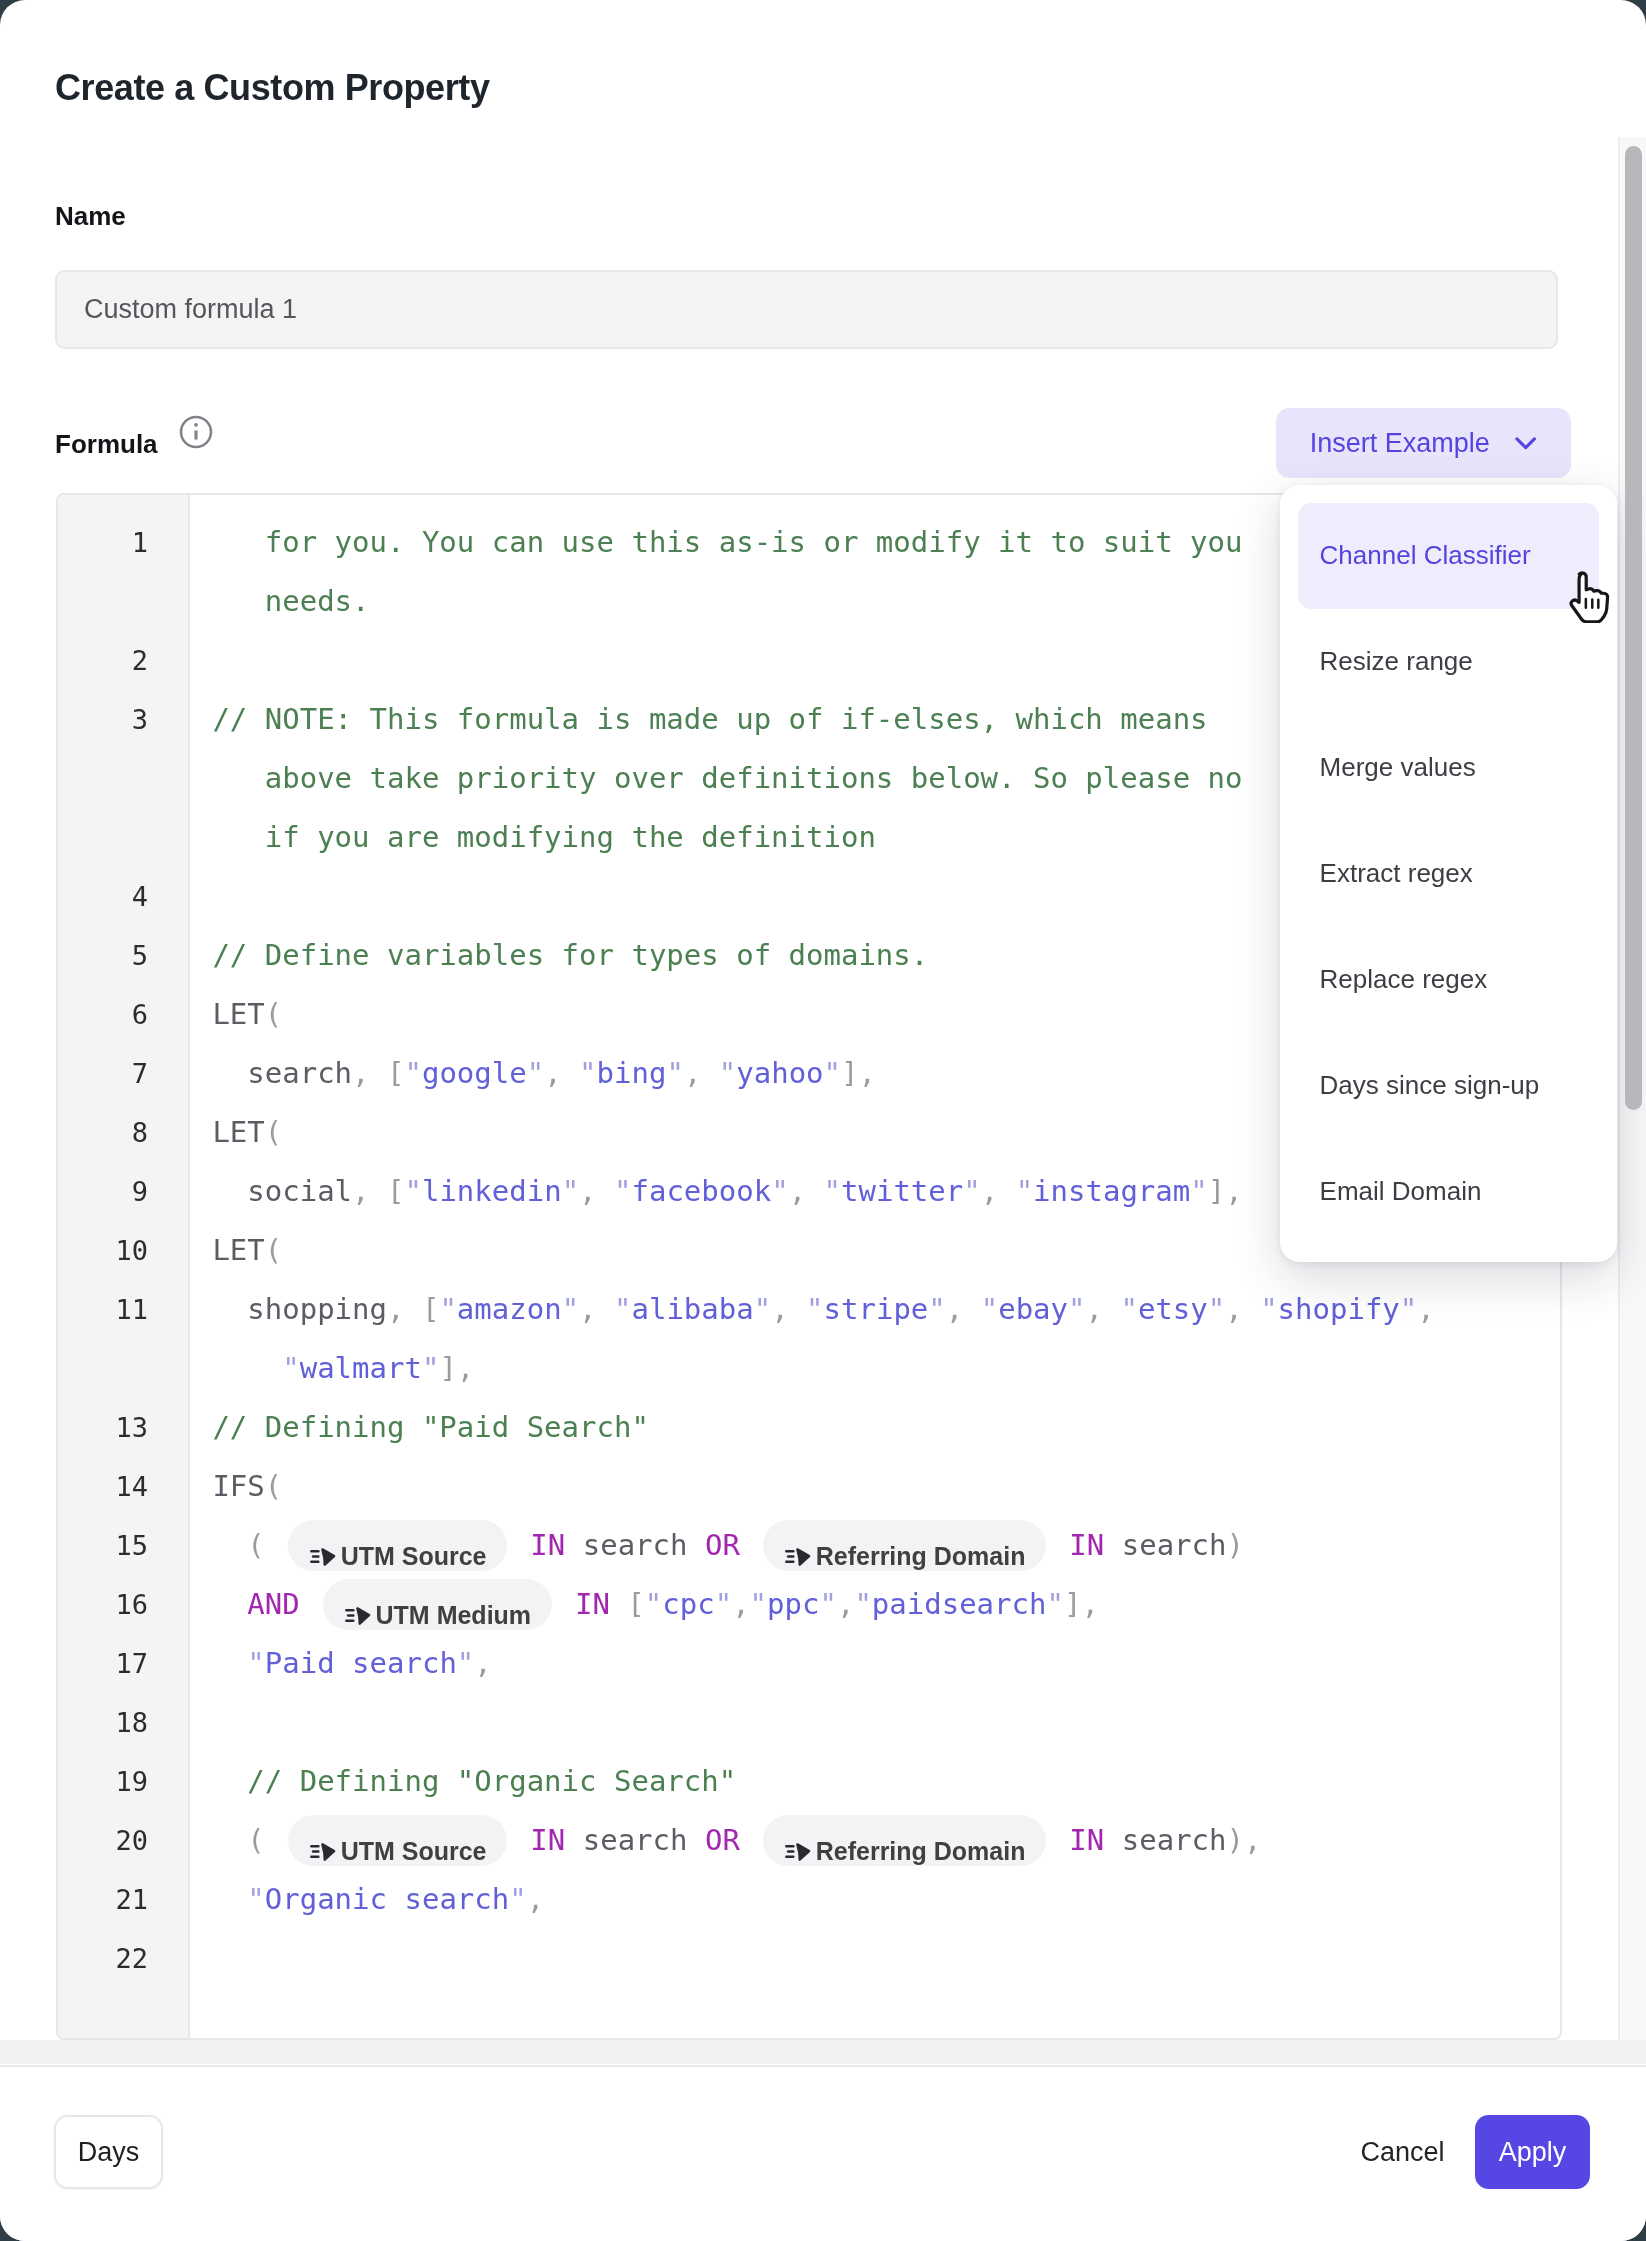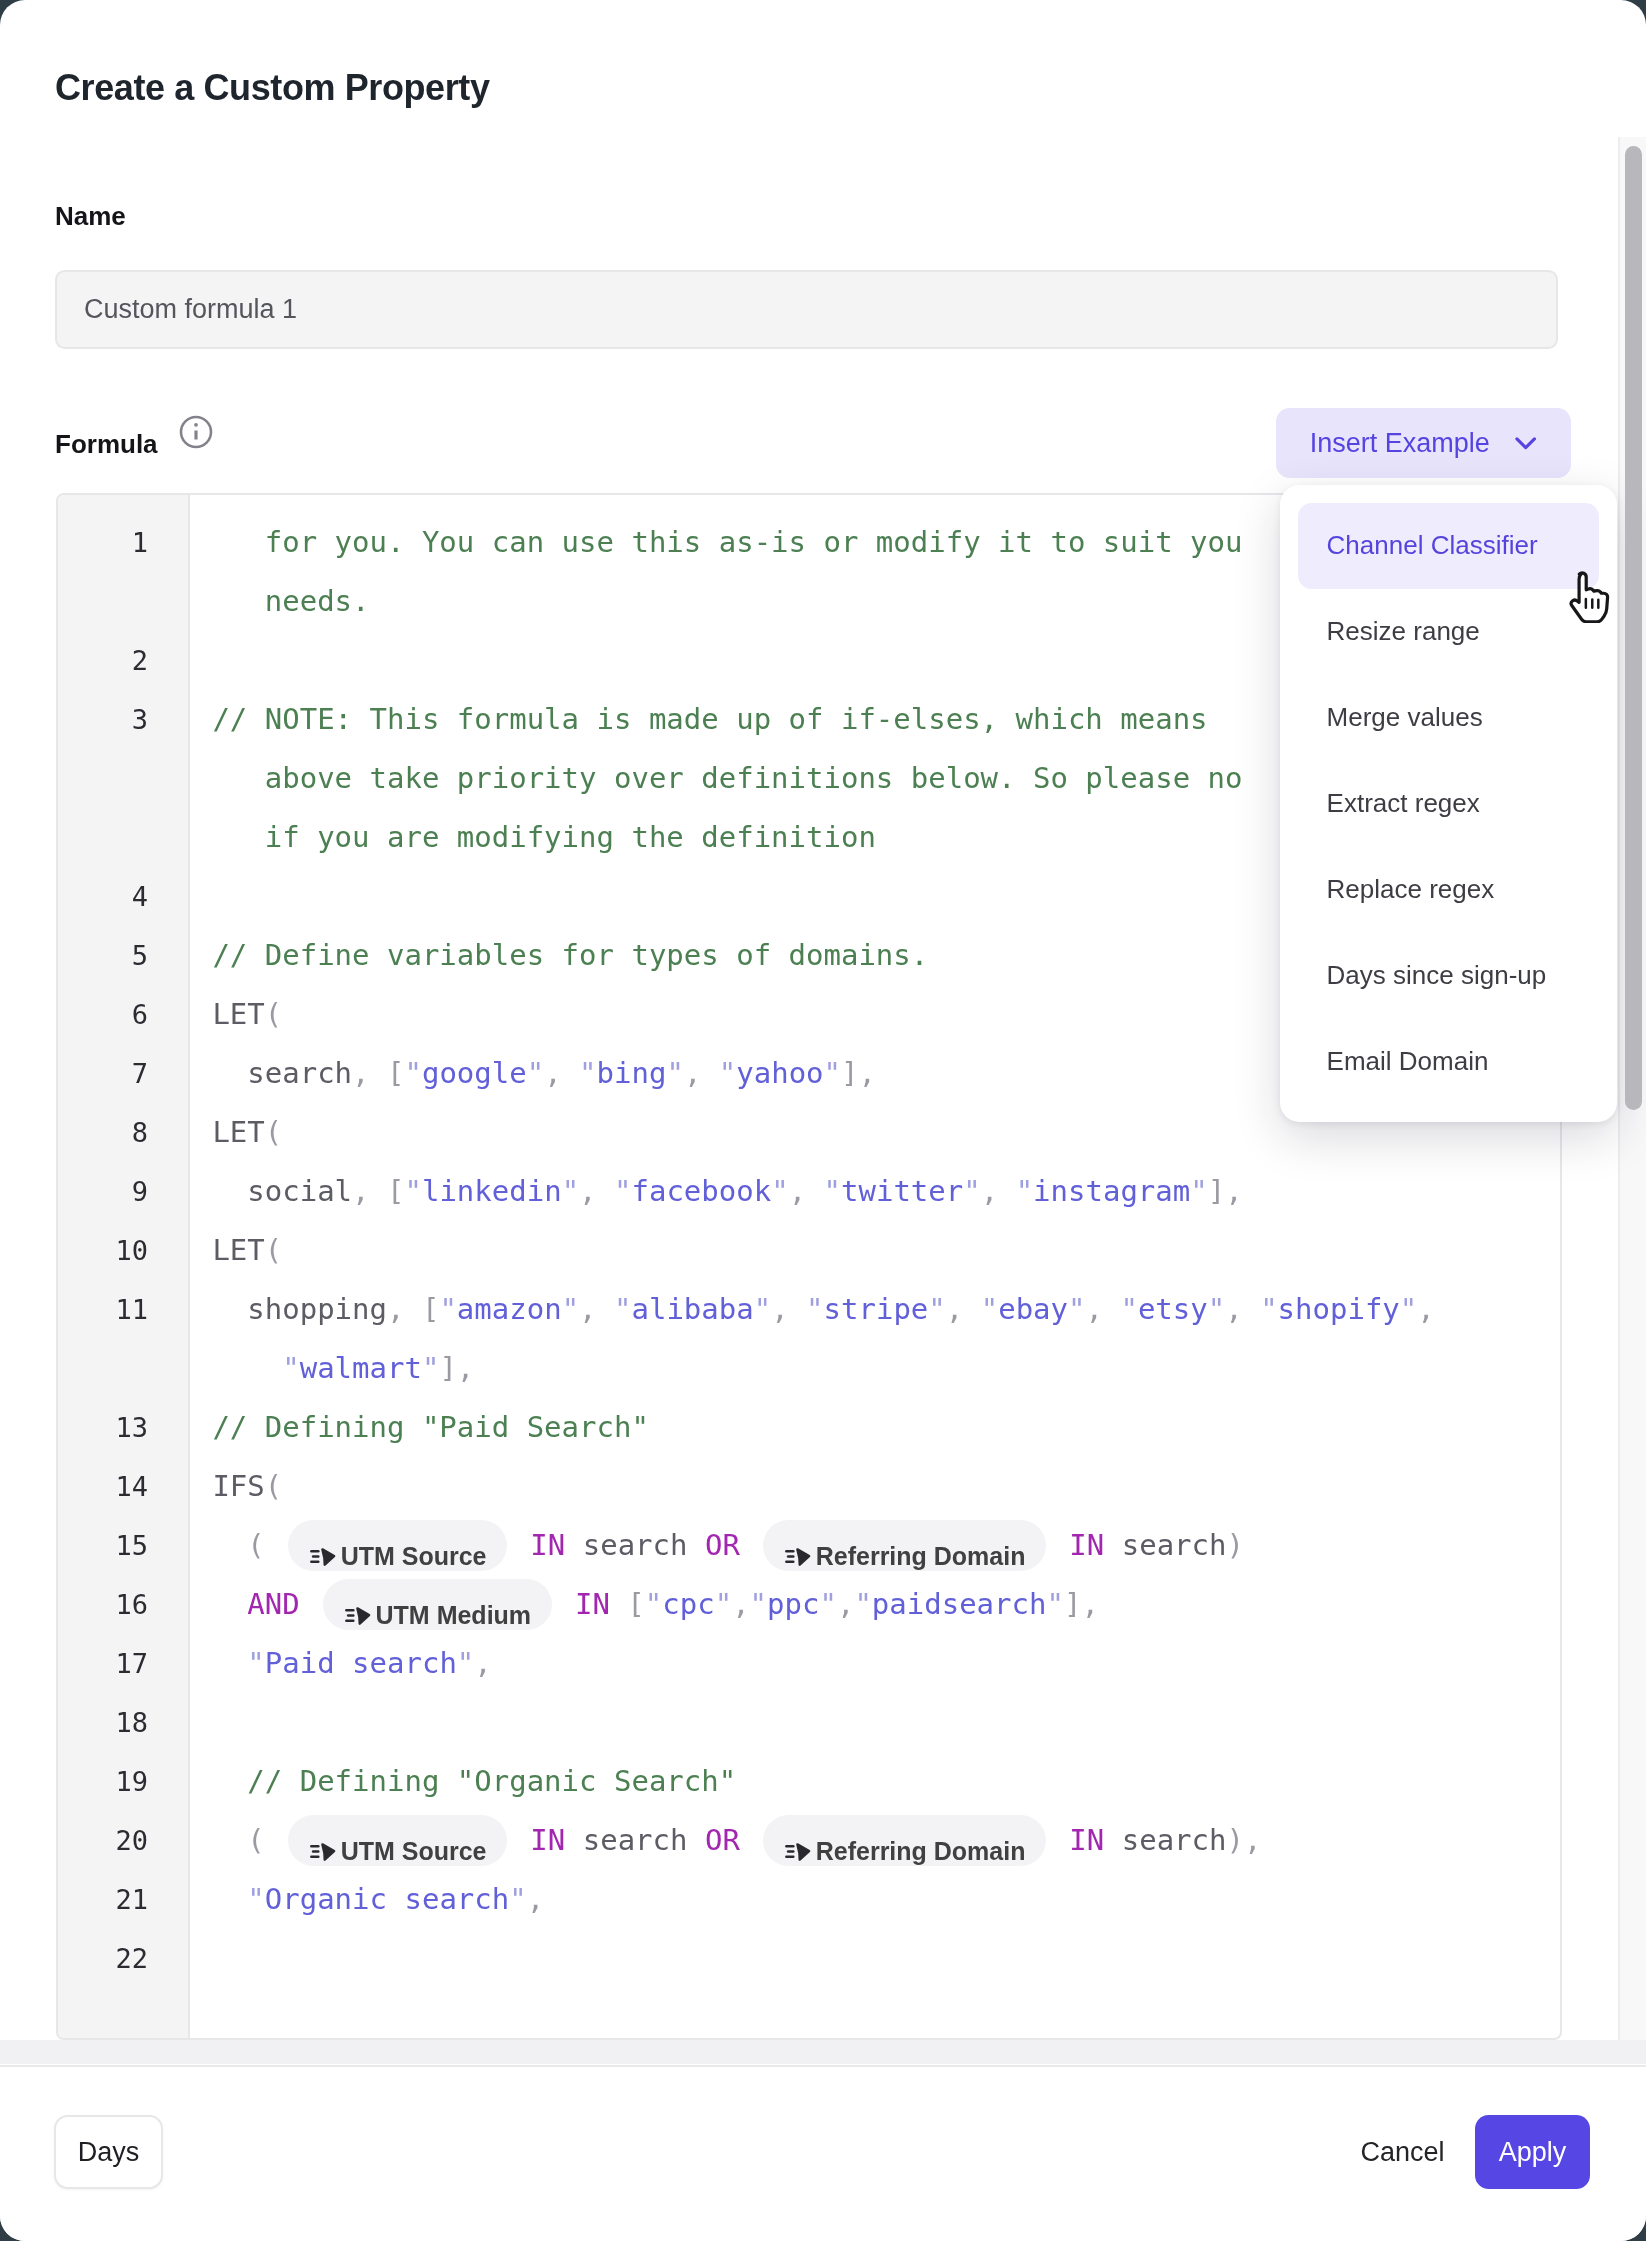--- a/index.html
+++ b/index.html
@@ -37,21 +37,21 @@
   .cm { color:#4c8052; } .id { color:#5c5c64; } .pn { color:#9a9aa2; }
   .st { color:#6260d8; } .qt { color:#a09fe0; } .kw { color:#a226b0; }
   .chip { display:inline-flex; align-items:flex-end; gap:4px; height:51px; padding:0 20.5px; margin:0 5.9px;
     background:#f3f3f5; border-radius:974px; font-family:"Liberation Sans", sans-serif; font-size:25px;
     font-weight:600; color:#404040; cursor:pointer; }
   .chip svg { width:28px; height:28px; }
 
   
   .menu { position:absolute; left:1280px; top:485px; width:337px; border-radius:19.5px; background:#ffffff;
     box-shadow:0 15.6px 47px rgba(25,25,50,0.16), 0 2px 7.8px rgba(25,25,50,0.08); padding:17.6px 17.6px; z-index:5; }
-  .menu-item { height:86px; display:flex; align-items:center; padding-left:29px; font-size:26px; font-weight:500;
+  .menu-item { height:106px; display:flex; align-items:center; padding-left:22px; font-size:26px; font-weight:500;
     color:#3d3d44; border-radius:13.7px; cursor:pointer; }
   .menu-item.active { background:#efecfd; color:#5544dc; }
 
   
   .scroll-gutter { position:absolute; left:1618px; top:137px; width:28px; height:1904px; background:#f8f8f9;
     border-left:2px solid #ededef; }
   .scroll-thumb { position:absolute; left:1625px; top:146px; width:16.6px; height:964px; background:#b7b7bc;
     border-radius:8.8px; z-index:6; }
 
   .bottom-strip { position:absolute; left:0; top:2040px; width:1646px; height:24.4px; background:#f1f1f3; }

